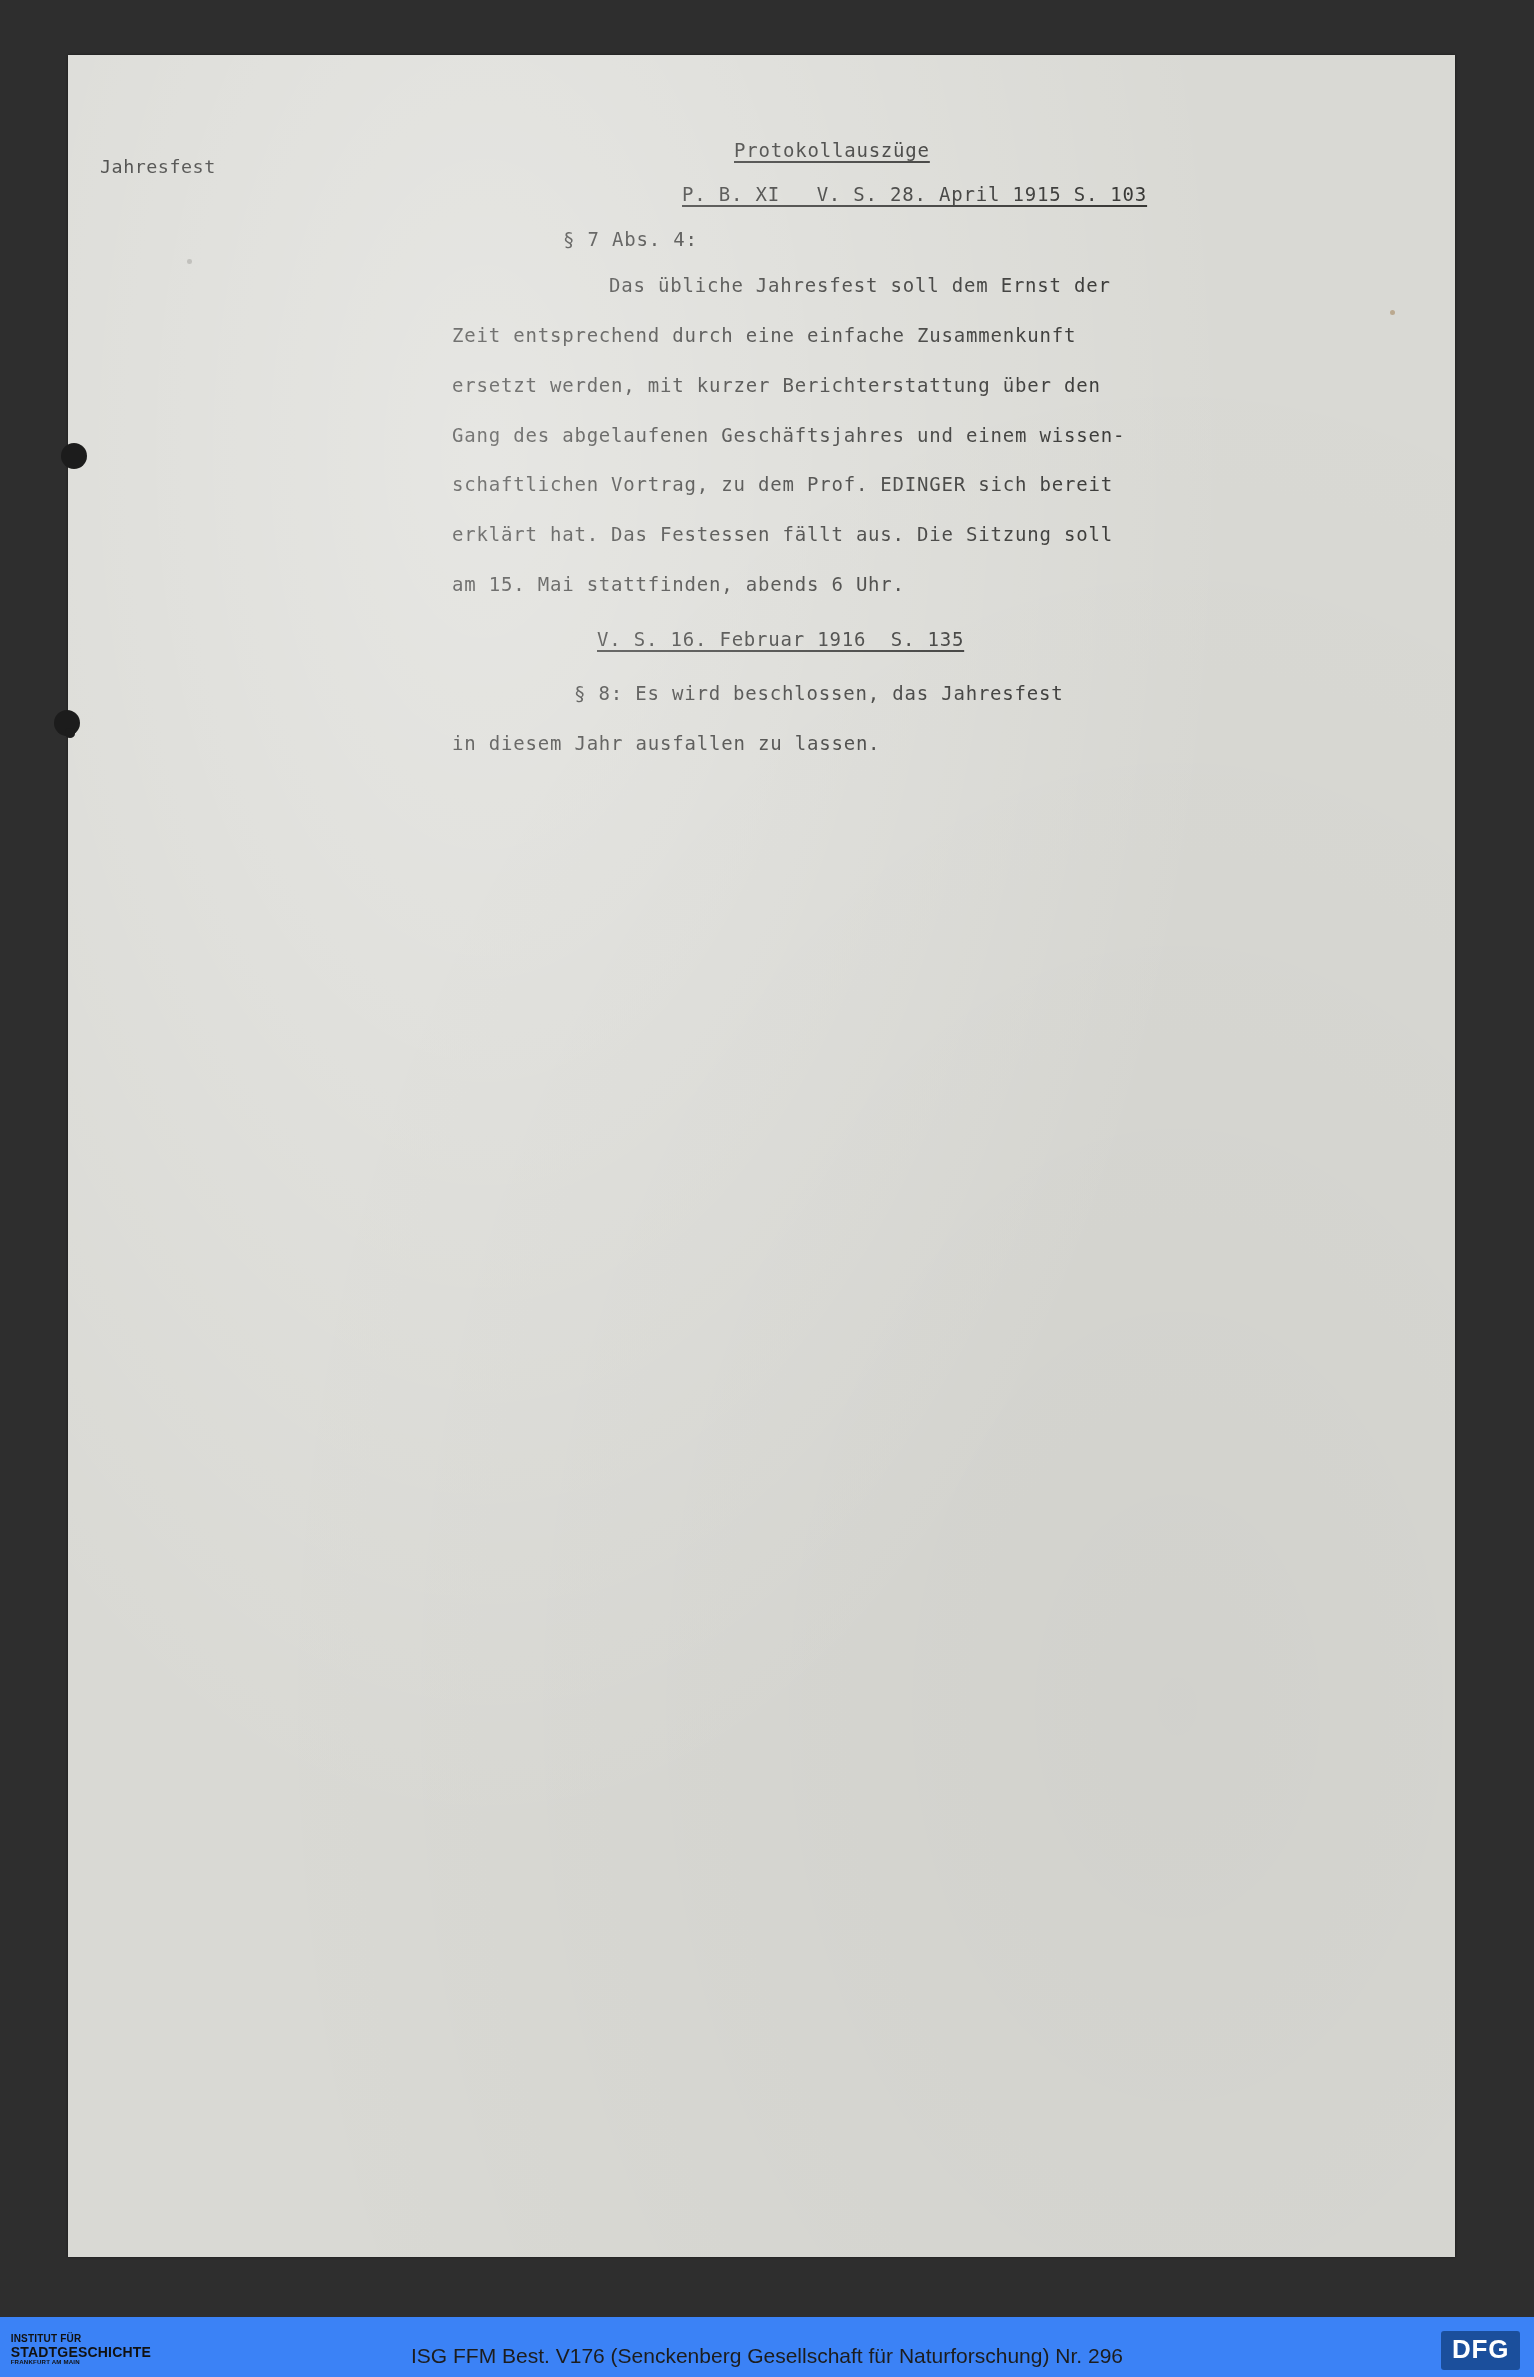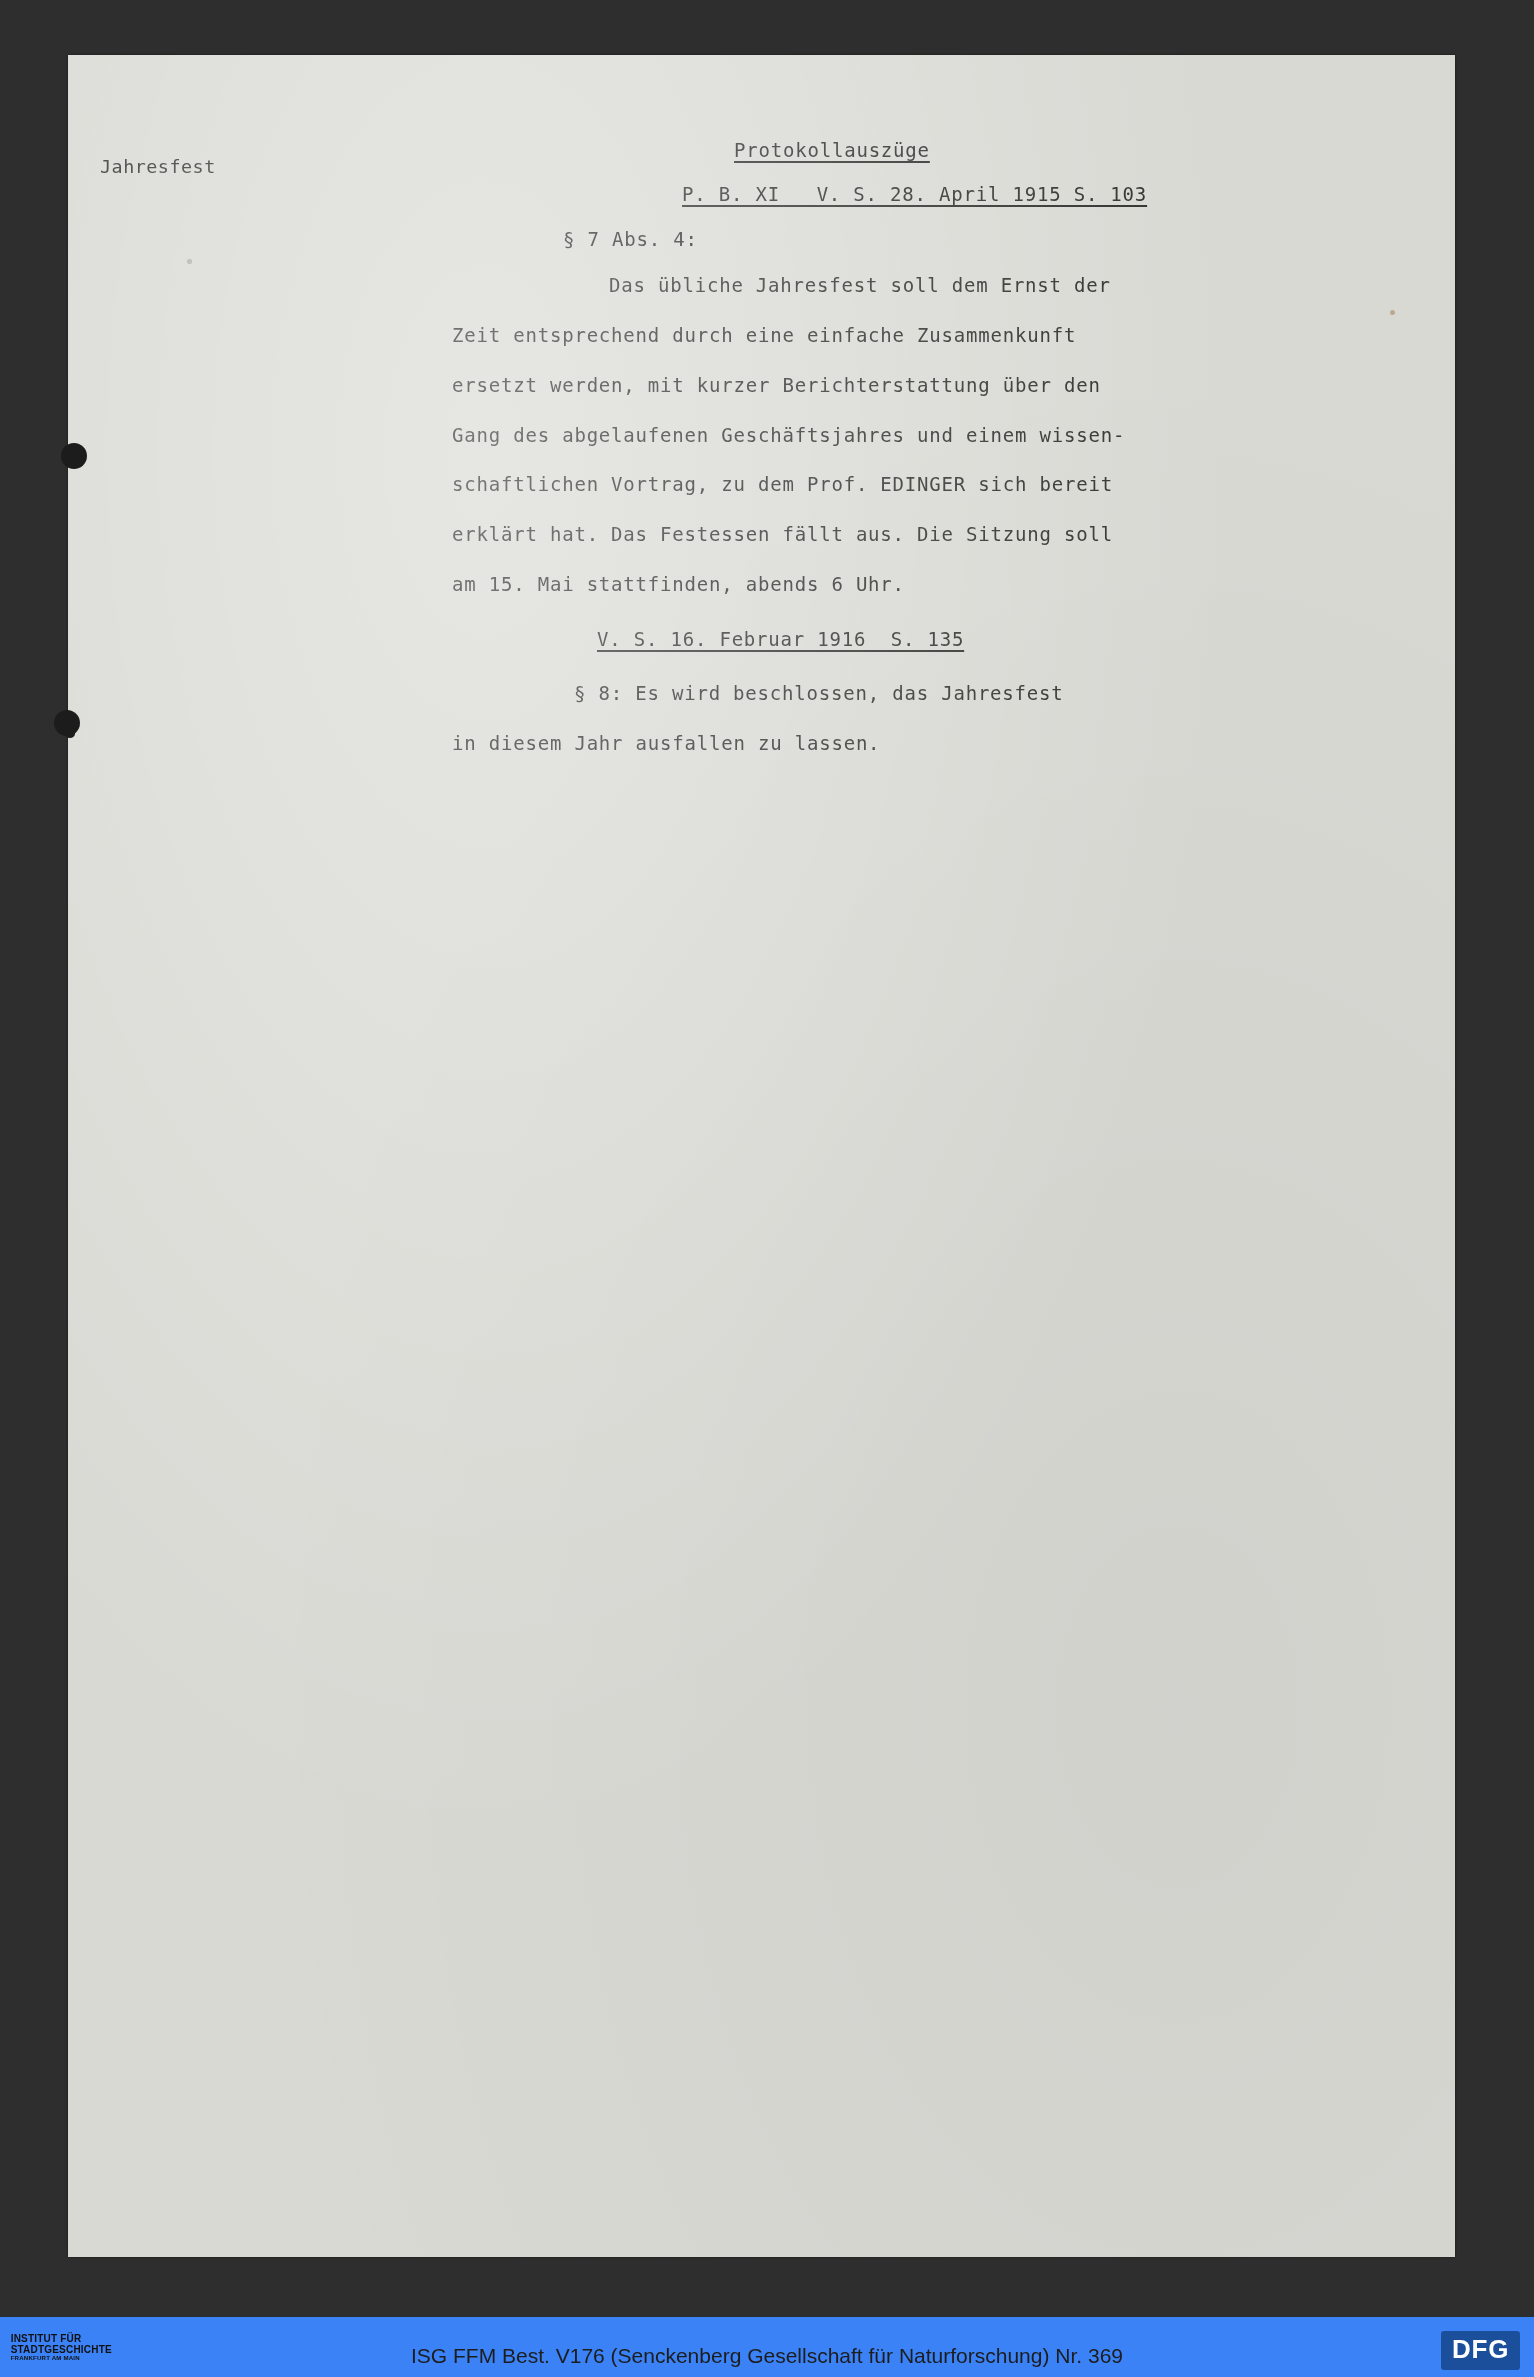--- a/index.html
+++ b/index.html
@@ -129,21 +129,21 @@
   #isg-logo {
     position: absolute;
     left: 10.7px;
     top: 17px;
     width: 115px;
     font-family: "Liberation Sans", sans-serif;
     color: #111;
     line-height: 1.05;
   }
   #isg-logo .l1 { font-size: 10px; font-weight: bold; letter-spacing: 0.2px; }
-  #isg-logo .l2 { font-size: 10px; font-weight: bold; letter-spacing: 0.2px; }
+  #isg-logo .l2 { font-size: 14px; font-weight: bold; letter-spacing: 0.2px; }
   #isg-logo .l3 { font-size: 6.1px; font-weight: bold; letter-spacing: 0.2px; }
   #dfg-logo {
     position: absolute;
     right: 14px;
     top: 14px;
     background: #1b4f9c;
     color: #ffffff;
     font-family: "Liberation Sans", sans-serif;
     font-weight: bold;
     font-size: 26px;
@@ -192,16 +192,16 @@
   <div class="punch-hole bottom"></div>
 
 </div>
 
 <div id="footer">
   <div id="isg-logo">
     <div class="l1">INSTITUT FÜR</div>
     <div class="l2">STADTGESCHICHTE</div>
     <div class="l3">FRANKFURT AM MAIN</div>
   </div>
-  <div id="footer-caption">ISG FFM Best. V176 (Senckenberg Gesellschaft für Naturforschung) Nr. 369</div>
+  <div id="footer-caption">ISG FFM Best. V176 (Senckenberg Gesellschaft für Naturforschung) Nr. 296</div>
   <div id="dfg-logo">DFG</div>
 </div>
 
 
 </body></html>

